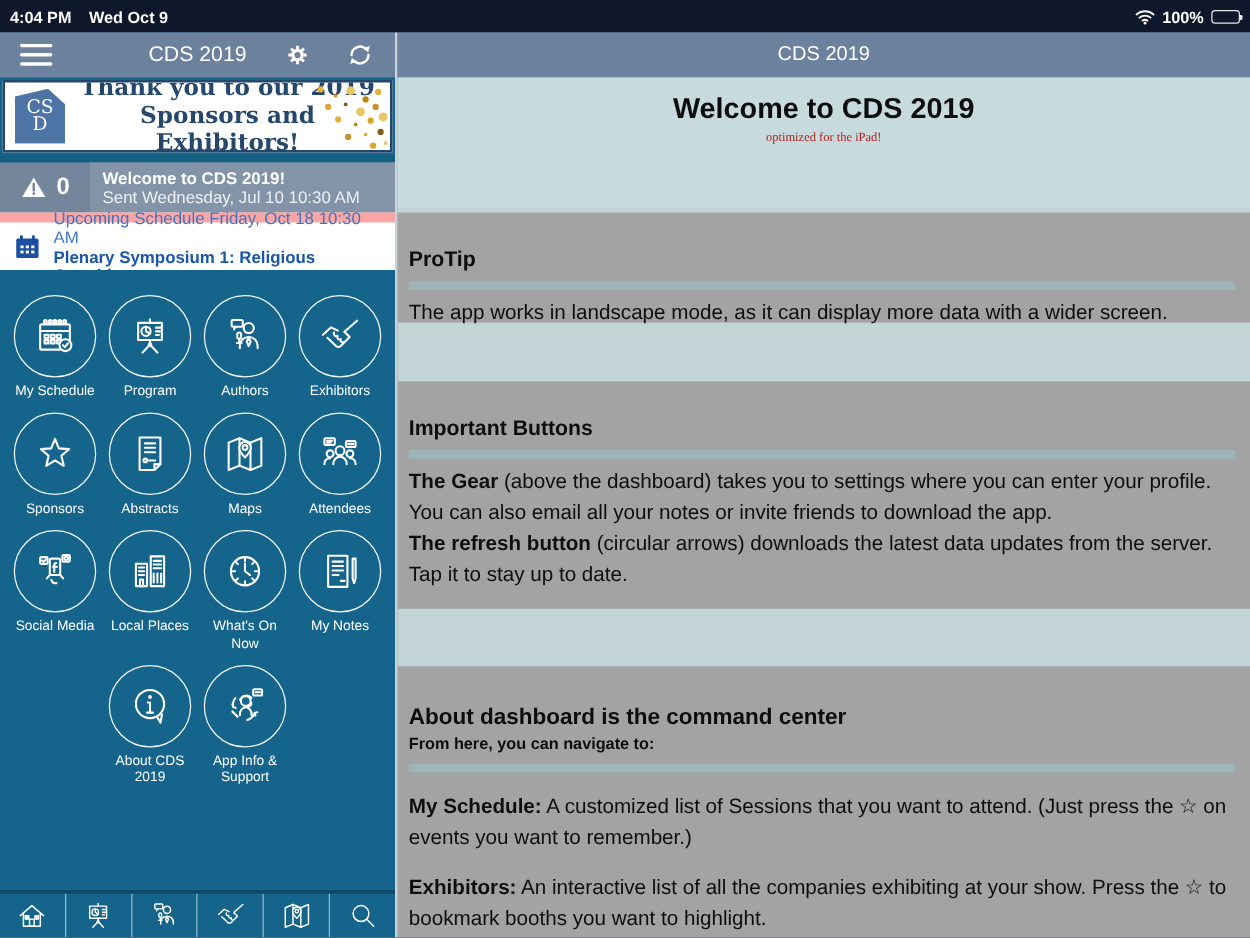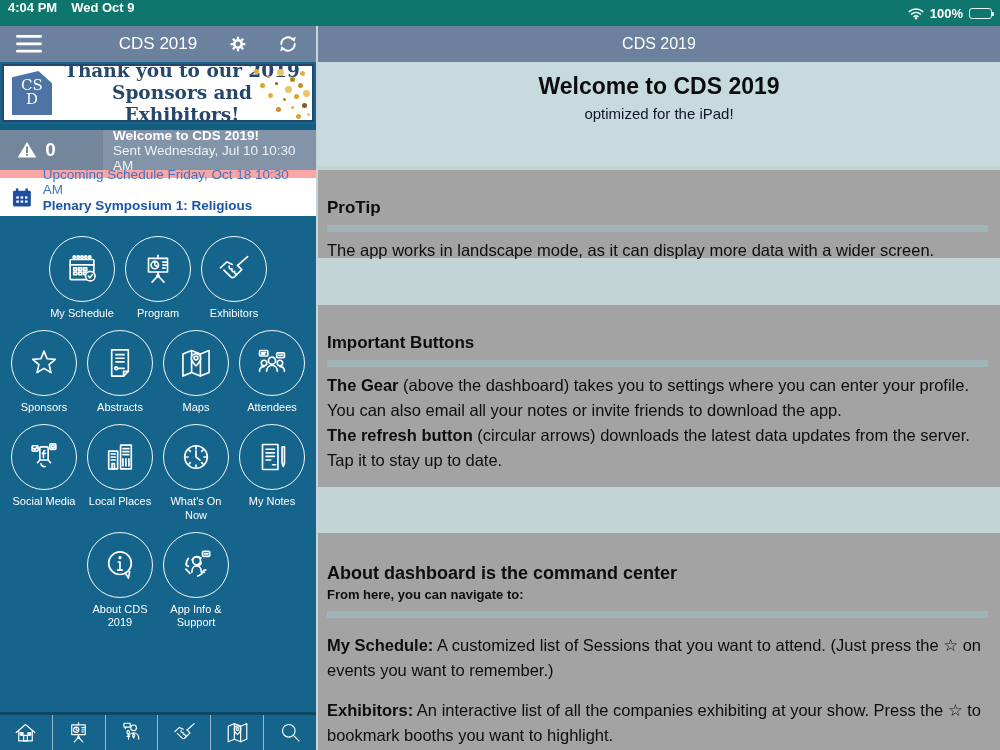--- a/index.html
+++ b/index.html
@@ -1,21 +1,21 @@
 <!DOCTYPE html>
 <html><head>
 <meta charset="utf-8">
 <style>
   * { margin:0; padding:0; box-sizing:border-box; }
   html,body { width:1000px; height:750px; }
   body { font-family:"Liberation Sans","DejaVu Sans",sans-serif; background:#000; }
   .app { width:1000px; height:750px; display:flex; flex-direction:column; overflow:hidden; background:#6c819d; }
 
   
-  .statusbar { height:26px; background:#0f766e; color:#fff; display:flex; font-size:13px; font-weight:bold; padding:0 8px; flex:0 0 auto;gap:36px; }
+  .statusbar { height:26px; background:#0f172a; color:#fff; display:flex; align-items:center; font-size:13px; font-weight:bold; padding:0 8px; flex:0 0 auto;gap:36px; }
   .sb-left { display:flex; gap:14px; }
   .sb-right { margin-left:auto; display:flex; align-items:center; gap:6px; }
   .battery { width:23px; height:11px; border:1px solid rgba(255,255,255,.9); border-radius:3px; position:relative; padding:1px; }
   .battery .fill { background:#fff; border-radius:1.5px; height:100%; width:100%; }
   .battery .tip { position:absolute; right:-3px; top:3px; width:2px; height:4px; background:rgba(255,255,255,.9); border-radius:0 1px 1px 0; }
 
   .main { flex:1; display:flex; min-height:0; }
 
   
   .left { width:316px; flex:0 0 316px; display:flex; flex-direction:column; background:#15648c; }
@@ -32,21 +32,21 @@
     box-shadow: 8px 2px 0 1px #e2b13c, 20px 7px 0 0 #c98f2a, 32px 3px 0 2px #e7c668, 44px 10px 0 1px #b8860b,
     54px 4px 0 1px #e2b13c, 14px 16px 0 1px #d9a62e, 28px 14px 0 0 #8a5a1a, 40px 20px 0 2px #e7c668,
     52px 16px 0 1px #c98f2a, 22px 26px 0 1px #e2b13c, 36px 30px 0 0 #b8860b, 48px 27px 0 1px #d9a62e,
     58px 24px 0 2px #e7c668, 30px 40px 0 1px #c98f2a, 44px 38px 0 0 #e2b13c, 56px 36px 0 1px #8a5a1a,
     50px 47px 0 1px #d9a62e, 60px 45px 0 0 #e7c668; }
   .banner-strip { height:6px; background:#135f80; flex:0 0 auto; }
 
   .alertbar { height:40px; background:#74869b; display:flex; align-items:center; color:#fff; flex:0 0 auto; cursor:pointer; }
   .alert-left { width:72px; display:flex; align-items:center; justify-content:center; gap:7px; }
   .alert-count { font-size:19px; font-weight:bold; }
-  .alert-inner { flex:1; align-self:stretch; background:#8394a9; display:flex; flex-direction:column; justify-content:center; padding:2px 10px;margin-left:31px; }
+  .alert-inner { flex:1; align-self:stretch; background:#8394a9; display:flex; flex-direction:column; justify-content:center; padding:2px 10px; }
   .alert-title { font-size:13.5px; font-weight:bold; }
   .alert-sub { font-size:13.5px; color:#eef1f5; }
 
   .schedulebar { height:46px; background:#fff; border-top:8px solid #fca5a5; display:flex; align-items:center; padding:0 10px; gap:9px; flex:0 0 auto; cursor:pointer; }
   .sched-line1 { font-size:13.5px; color:#4076c0; }
   .sched-line2 { font-size:13.5px; color:#1b55a8; font-weight:bold; margin-top:1px; }
 
   .dashboard { flex:1; background:#15648c; padding-top:20px; overflow:hidden; }
   .tile-row { display:flex; justify-content:center; margin-bottom:10px; }
   .tile { width:76px; display:flex; flex-direction:column; align-items:center; cursor:pointer; }
@@ -61,21 +61,21 @@
   .tb-btn { flex:1; display:flex; align-items:center; justify-content:center; border-right:1px solid rgba(255,255,255,.55); background:none; cursor:pointer; border-top:none; border-bottom:none; border-left:none; }
   .tb-btn:last-child { border-right:none; }
   .tbicon { width:27px; height:27px; }
 
   
   .right { flex:1; display:flex; flex-direction:column; border-left:2px solid #c9d4da; min-width:0; }
   .right-nav { height:36px; background:#6c819d; display:flex; align-items:center; justify-content:center; color:#fff; font-size:16px; flex:0 0 auto; }
   .right-body { flex:1; background:#c3d4d6; display:flex; flex-direction:column; overflow:hidden; }
   .block-welcome { height:104px; background:#c7dadd; text-align:center; padding-top:11px; flex:0 0 auto; }
   .welcome-title { font-size:23px; font-weight:bold; color:#0d0d0d; }
-  .welcome-sub { font-size:15px; margin-top:5px; color:#0f172a; }
+  .welcome-sub { font-size:10px; margin-top:5px; color:#b91c1c;font-family:Liberation Serif, serif; }
   .gap4 { height:4px; flex:0 0 auto; }
   .block { background:#a3a3a3; padding:24px 12px 8px 9px; flex:0 0 auto; }
   .blk-protip { height:88px; }
   .blk-important { height:182px; }
   .blk-command { flex:1; }
   .sp-a { height:47px; flex:0 0 auto; }
   .sp-b { height:46px; flex:0 0 auto; }
   .sec-h { font-size:17px; font-weight:bold; color:#0d0d0d; margin:4px 0 7px; }
   .sec-h2 { font-size:18px; font-weight:bold; color:#0d0d0d; margin:6px 0 3px; }
   .sec-sub { font-size:13px; font-weight:bold; color:#0d0d0d; margin:0 0 9px; }
@@ -350,20 +350,28 @@
             <div class="tile-circle">
                 <svg class="icon ticon">
                   <use href="#i-presentation"></use>
                 </svg>
               </div>
             <div class="tile-label">Program</div>
           </div>
           <div class="tile">
             <div class="tile-circle">
                 <svg class="icon ticon">
+                  <use href="#i-speaker"></use>
+                </svg>
+              </div>
+            <div class="tile-label">Authors</div>
+          </div>
+          <div class="tile">
+            <div class="tile-circle">
+                <svg class="icon ticon">
                   <use href="#i-handshake"></use>
                 </svg>
               </div>
             <div class="tile-label">Exhibitors</div>
           </div>
         </div>
         <div class="tile-row">
           <div class="tile">
             <div class="tile-circle">
                 <svg class="icon ticon">

